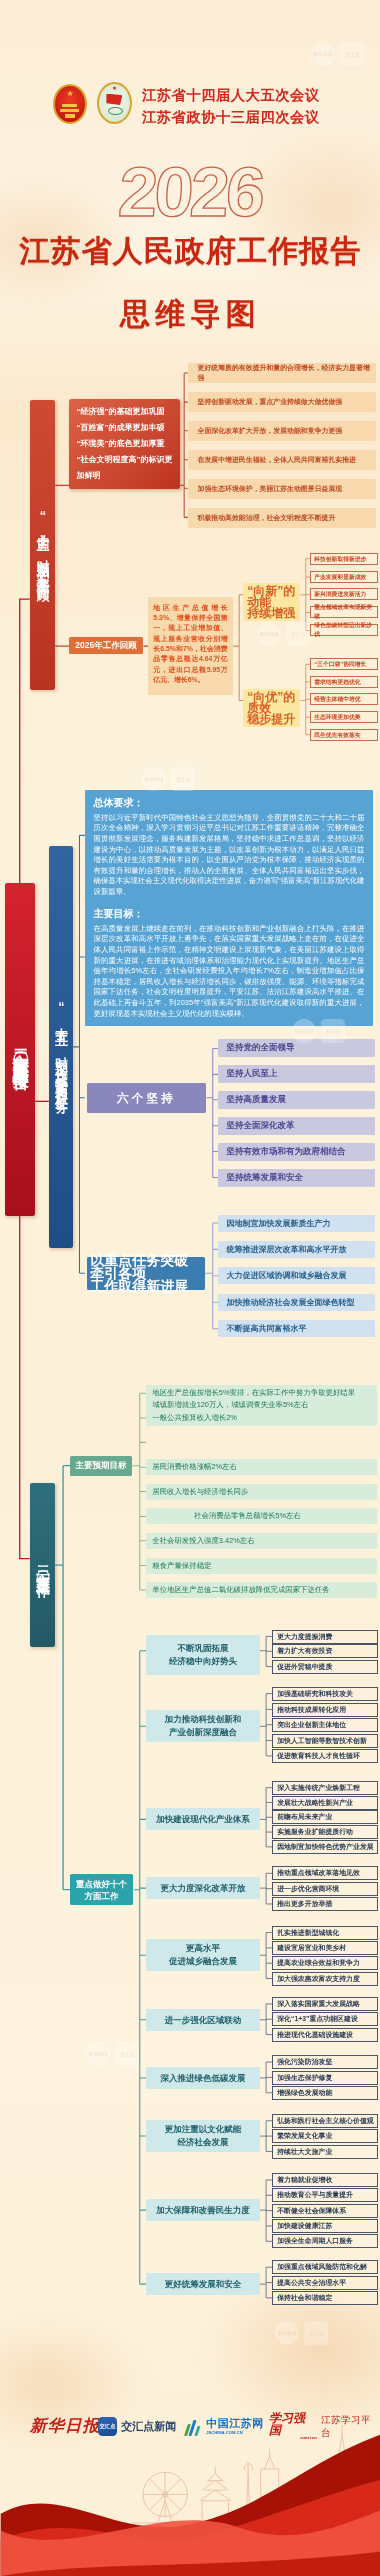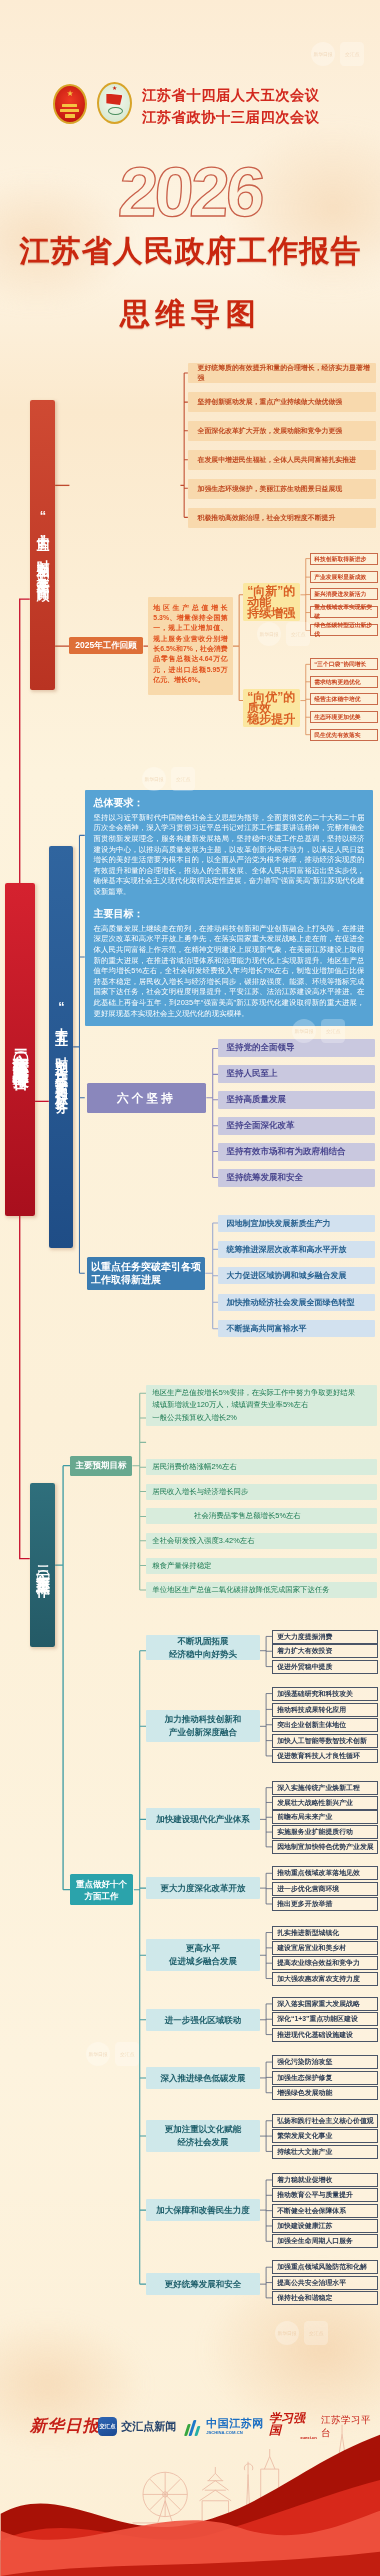--- a/index.html
+++ b/index.html
@@ -37,21 +37,21 @@
   
   .bluebox{position:absolute;left:85px;width:288px;box-sizing:border-box;background:#57a3d4;color:#fff;
     padding:6.3px 8.5px;border-radius:1.1px;}
   .bluebox .bt{font-size:10px;font-weight:700;margin-bottom:2.6px;}
   .bluebox .bb{font-size:7.4px;line-height:10.6px;text-align:justify;}
   .sixhdr{position:absolute;left:87px;top:1083px;width:119px;height:30px;background:#8a87bc;color:#fff;font-weight:700;
     font-size:11.6px;display:flex;align-items:center;justify-content:center;border-radius:1.6px;letter-spacing:3.2px;}
   .pleaf{position:absolute;left:218px;width:157px;height:18px;background:#c9c8df;color:#4a478f;font-weight:700;
     font-size:8.5px;display:flex;align-items:center;padding-left:8.5px;box-sizing:border-box;border-radius:1.1px;}
   .ktbox{position:absolute;left:87px;top:1257px;width:118px;height:33px;background:#3b7cb1;color:#fff;font-weight:700;
-    font-size:10px;line-height:12.7px;display:flex;align-items:center;justify-content:center;text-align:left;
+    font-size:14px;line-height:12.7px;display:flex;align-items:center;justify-content:center;text-align:left;
     white-space:pre-line;border-radius:1.6px;padding:0 3.2px;box-sizing:border-box;}
   .ktleaf{position:absolute;left:218px;width:157px;height:17px;background:#d2e1ef;color:#27618f;font-weight:700;
     font-size:8px;display:flex;align-items:center;padding-left:8.5px;box-sizing:border-box;border-radius:1.1px;}
   
   .eghdr{position:absolute;left:70px;top:1456px;width:62px;height:20px;background:#68a88f;color:#fff;font-weight:700;
     font-size:8.5px;display:flex;align-items:center;justify-content:center;border-radius:1.6px;}
   .gleaf{position:absolute;left:146px;width:231px;height:16px;background:#d8ecdc;color:#1c7a52;font-weight:400;
     font-size:7.4px;display:flex;align-items:center;padding-left:6.3px;box-sizing:border-box;border-radius:1.1px;}
   .tahdr{position:absolute;left:70px;top:1874px;width:63px;height:31px;background:#2ba3ab;color:#fff;font-weight:700;
     font-size:8.5px;line-height:12px;display:flex;align-items:center;justify-content:center;text-align:center;
@@ -133,20 +133,26 @@
   </div>
   <div class="meet" style="top:108px;">江苏省政协十三届四次会议</div>
   <div class="meet" style="top:86px;">江苏省十四届人大五次会议</div>
   <div class="year" style="top:152px;">2026</div>
   <div class="bigtitle" style="top:231px;font-size:30px;">江苏省人民政府工作报告</div>
   <div class="bigtitle" style="top:294px;font-size:30px;letter-spacing:5.3px;">思维导图</div>
 
   <div id="rootbar" class="vbar" style="left:5.3px;top:883px;width:30px;height:333px;font-size:16px;letter-spacing:1.6px;background:linear-gradient(180deg,#d5222f,#a80f1d);">二〇二六年江苏省人民政府工作报告</div>
 
   <div id="spine1" class="vbar" style="left:30px;top:400px;width:25px;height:290px;font-size:12.7px;letter-spacing:2.6px;background:linear-gradient(180deg,#cf4a33,#b93322);">“十四五”时期和二〇二五年工作回顾</div>
+  <div class="sumbox" id="sumbox">
+      <div>“经济强”的基础更加巩固</div>
+      <div>“百姓富”的成果更加丰硕</div>
+      <div>“环境美”的底色更加厚重</div>
+      <div>“社会文明程度高”的标识更加鲜明</div>
+    </div>
   <div id="ach"></div>
   <div class="lbl2025">2025年工作回顾</div>
   <div class="statbox">地区生产总值增长5.3%、增量保持全国第一，规上工业增加值、规上服务业营收分别增长6.5%和7%，社会消费品零售总额达4.64万亿元，进出口总额5.95万亿元、增长6%。</div>
   <div class="ylab" style="top:583px;">“向新”的动能
 持续增强</div>
   <div class="ylab" style="top:689px;">“向优”的质效
 稳步提升</div>
 
   <div id="spine2" class="vbar" style="left:49px;top:846px;width:24px;height:402px;font-size:12.7px;letter-spacing:3.7px;background:linear-gradient(180deg,#30659f,#1f4d86);">“十五五”时期工作总体要求和目标任务</div>
   <div class="bluebox" style="top:790px;">
@@ -245,21 +251,21 @@
     <div class="ktleaf" style="top: 1320px;">不断提高共同富裕水平</div>
     <div class="gleaf" style="top: 1385px;">地区生产总值按增长5%安排，在实际工作中努力争取更好结果</div>
     <div class="gleaf" style="top: 1410px;">一般公共预算收入增长2%</div>
     <div class="gleaf" style="top: 1397px;">城镇新增就业120万人，城镇调查失业率5%左右</div>
     <div class="gleaf" style="top: 1459px;">居民消费价格涨幅2%左右</div>
     <div class="gleaf" style="top: 1484px;">居民收入增长与经济增长同步</div>
     <div class="gleaf" style="top: 1508px; padding-left: 48px;">社会消费品零售总额增长5%左右</div>
     <div class="gleaf" style="top: 1533px;">全社会研发投入强度3.42%左右</div>
     <div class="gleaf" style="top: 1558px;">粮食产量保持稳定</div>
     <div class="gleaf" style="top: 1582px;">单位地区生产总值二氧化碳排放降低完成国家下达任务</div>
-    <div class="glab" style="top: 1635px; height: 25px;">不断巩固拓展
+    <div class="glab" style="top: 1635px; height: 40px;">不断巩固拓展
 经济稳中向好势头</div>
     <div class="gleaf2" style="top: 1630px;">更大力度提振消费</div>
     <div class="gleaf2" style="top: 1644px;">着力扩大有效投资</div>
     <div class="gleaf2" style="top: 1660px;">促进外贸稳中提质</div>
     <div class="glab" style="top: 1710px; height: 32px;">加力推动科技创新和
 产业创新深度融合</div>
     <div class="gleaf2" style="top: 1687px;">加强基础研究和科技攻关</div>
     <div class="gleaf2" style="top: 1703px;">推动科技成果转化应用</div>
     <div class="gleaf2" style="top: 1718px;">突出企业创新主体地位</div>
     <div class="gleaf2" style="top: 1734px;">加快人工智能等数智技术创新</div>

